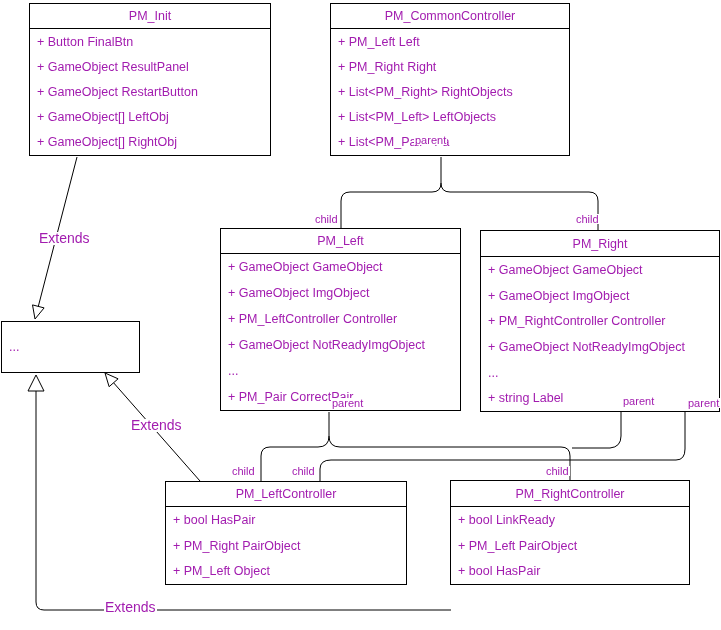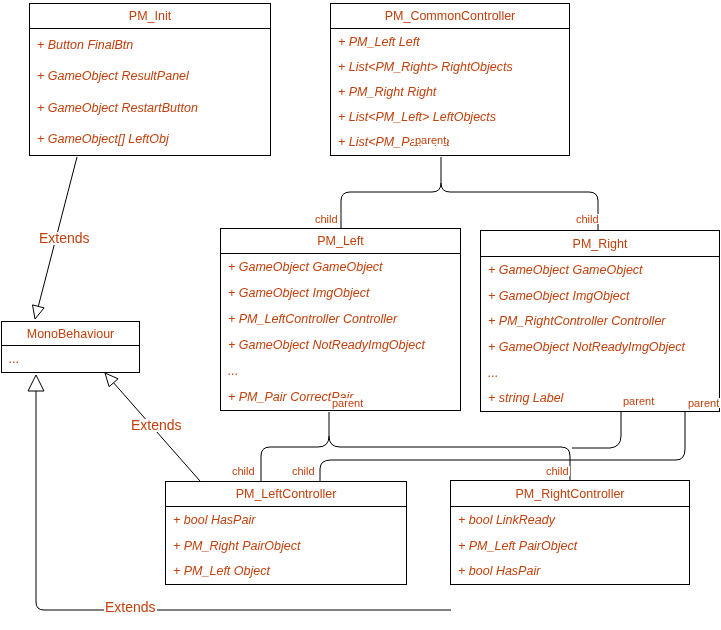--- a/index.html
+++ b/index.html
@@ -1,34 +1,34 @@
 <!DOCTYPE html>
 <html><head>
 <meta charset="utf-8">
 <style>
   html,body{margin:0;padding:0;background:#fff;}
   .canvas{
     position:relative;width:721px;height:630px;background:#ffffff;
-    font-family:"Liberation Sans",sans-serif;color:#c2410c;overflow:hidden;
+    font-family:"Liberation Sans",sans-serif;color:#a21caf;overflow:hidden;
   }
   svg.wires{position:absolute;left:0;top:0;width:721px;height:630px;}
   svg.wires path{fill:none;stroke:#000;stroke-width:1;}
   svg.wires polygon{fill:#fff;stroke:#000;stroke-width:1;}
   .uml{
     position:absolute;background:#fff;border:1px solid #000;
     box-sizing:border-box;display:flex;flex-direction:column;
   }
   .uml-title{
     flex:0 0 auto;border-bottom:1px solid #000;display:flex;
     align-items:center;justify-content:center;font-size:12.5px;
   }
   .uml-fields{flex:1 1 auto;display:flex;flex-direction:column;}
   .uml-field{
     flex:1 1 0;display:flex;align-items:center;padding-left:7px;
-    font-size:12.5px;white-space:pre;overflow:hidden;font-style:italic;
+    font-size:12.5px;white-space:pre;overflow:hidden;
   }
   .elabel{
     position:absolute;font-size:11px;line-height:10px;background:#fff;
     padding:0 1px;white-space:nowrap;
   }
   .elabel.lg{font-size:14px;line-height:13px;}
 </style>
 </head>
 <body>
 
@@ -56,29 +56,30 @@
     <path d="M685 412 V449 Q685 460 676 460 H331 Q320 460 320 469 V481"></path>
   </svg>
 
   <div class="uml" style="left:29px;top:3px;width:242px;height:153px;">
     <div class="uml-title" style="height:24px;">PM_Init</div>
     <div class="uml-fields">
       <div class="uml-field">+ Button FinalBtn</div>
       <div class="uml-field">+ GameObject ResultPanel</div>
       <div class="uml-field">+ GameObject RestartButton</div>
       <div class="uml-field">+ GameObject[] LeftObj</div>
+      <div class="uml-field">+ GameObject[] RightObj</div>
     </div>
   </div>
 
   <div class="uml" style="left:330px;top:3px;width:240px;height:153px;">
     <div class="uml-title" style="height:24px;">PM_CommonController</div>
     <div class="uml-fields">
       <div class="uml-field">+ PM_Left Left</div>
+      <div class="uml-field">+ PM_Right Right</div>
       <div class="uml-field">+ List&lt;PM_Right&gt; RightObjects</div>
-      <div class="uml-field">+ PM_Right Right</div>
       <div class="uml-field">+ List&lt;PM_Left&gt; LeftObjects</div>
       <div class="uml-field">+ List&lt;PM_Pair&gt; Pa</div>
     </div>
   </div>
 
   <div class="uml" style="left:220px;top:228px;width:241px;height:183px;">
     <div class="uml-title" style="height:24px;">PM_Left</div>
     <div class="uml-fields">
       <div class="uml-field">+ GameObject GameObject</div>
       <div class="uml-field">+ GameObject ImgObject</div>
@@ -95,21 +96,20 @@
       <div class="uml-field">+ GameObject GameObject</div>
       <div class="uml-field">+ GameObject ImgObject</div>
       <div class="uml-field">+ PM_RightController Controller</div>
       <div class="uml-field">+ GameObject NotReadyImgObject</div>
       <div class="uml-field">...</div>
       <div class="uml-field">+ string Label</div>
     </div>
   </div>
 
   <div class="uml" style="left:1px;top:321px;width:139px;height:52px;">
-    <div class="uml-title" style="height:23px;">MonoBehaviour</div>
     <div class="uml-fields">
       <div class="uml-field">...</div>
     </div>
   </div>
 
   <div class="uml" style="left:139px;top:481px;width:242px;height:104px;margin-left:26px;">
     <div class="uml-title" style="height:24px;">PM_LeftController</div>
     <div class="uml-fields">
       <div class="uml-field">+ bool HasPair</div>
       <div class="uml-field">+ PM_Right PairObject</div>

